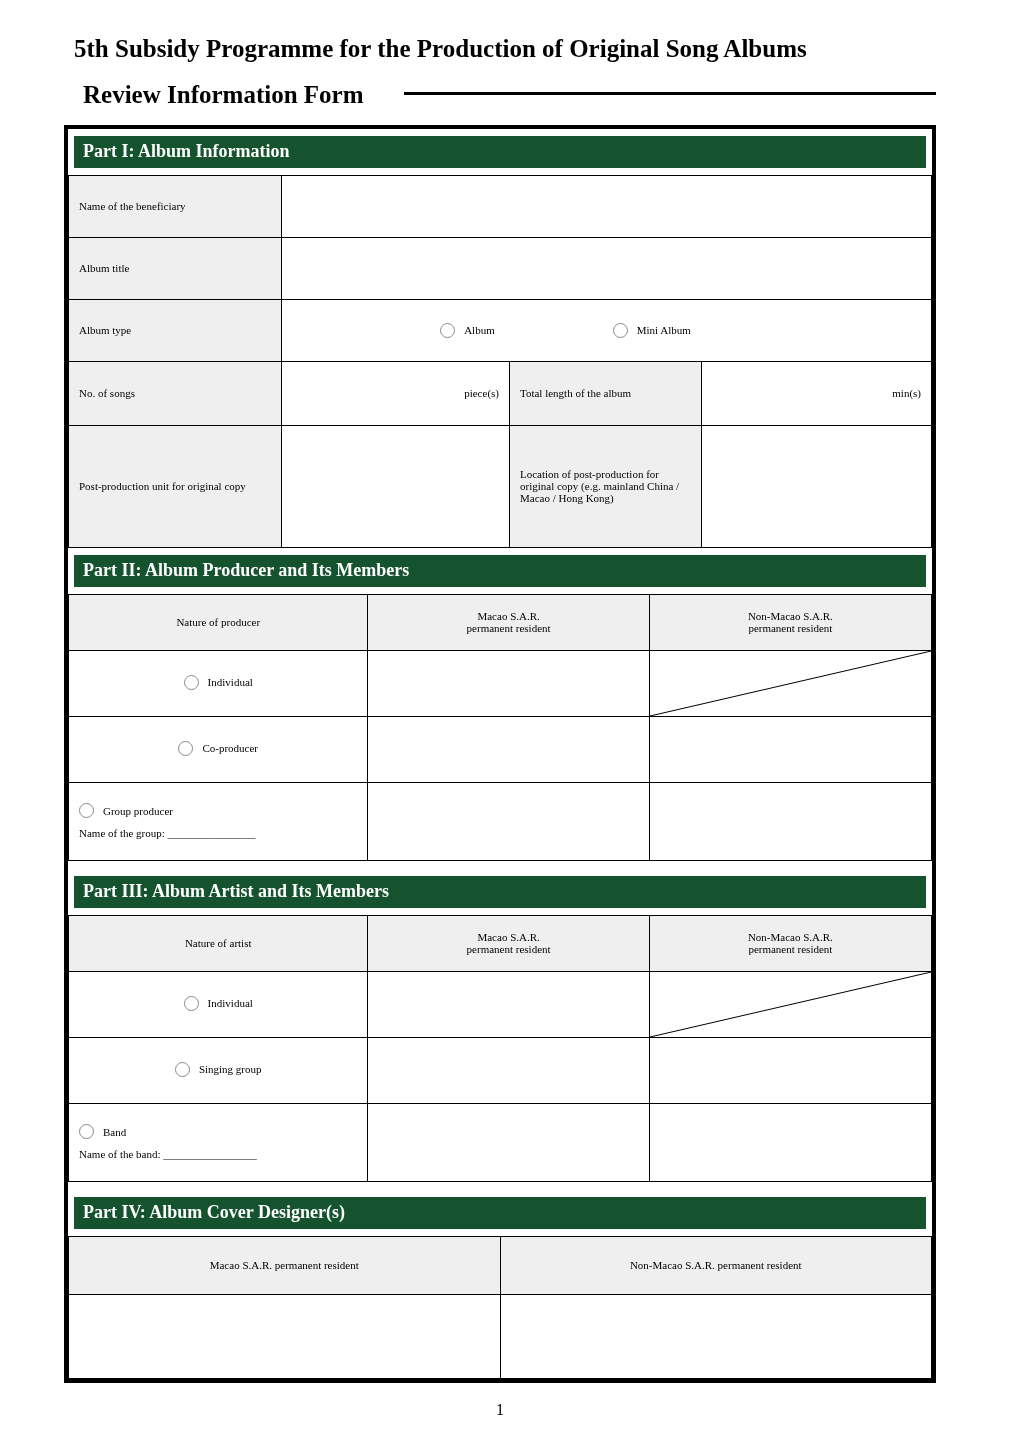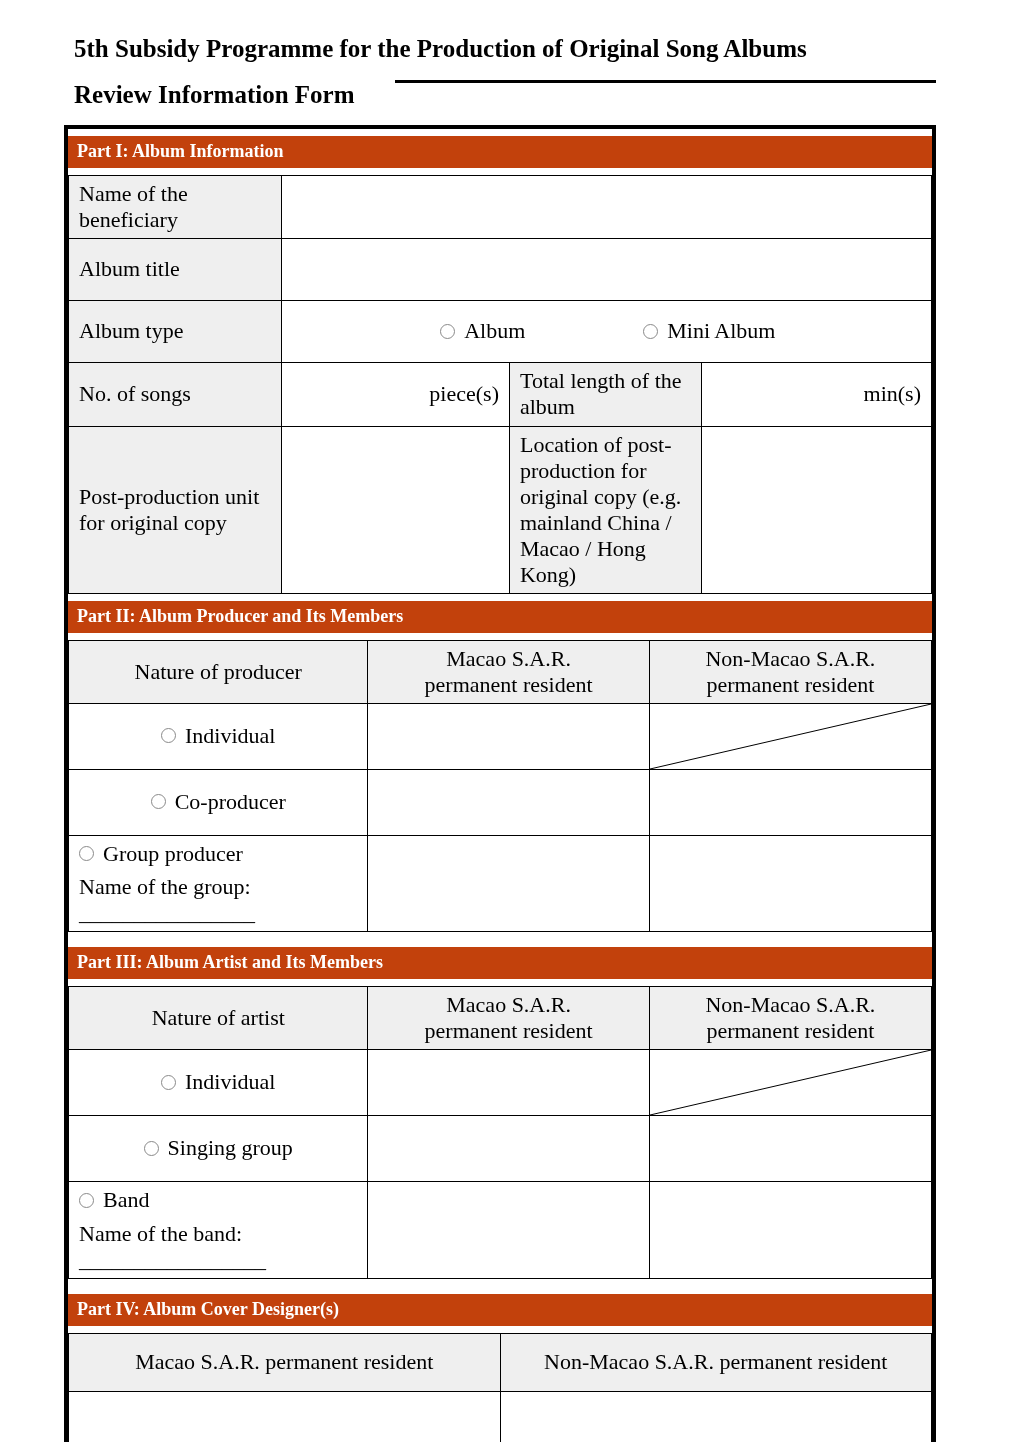--- a/index.html
+++ b/index.html
@@ -6,31 +6,31 @@
   html, body { margin: 0; padding: 0; background: #ffffff; }
   body {
     width: 1020px; height: 1442px;
     font-family: "Liberation Serif", serif;
     color: #000;
   }
   .sheet { width: 1020px; height: 1442px; padding: 36px 84px 0 64px; }
 
   .doc-title { font-weight: bold; font-size: 25px; line-height: 1.05; }
   .title-line1 { margin-left: 10px; }
-  .title-line2-wrap { display: flex; margin: 20px 0 16px 10px; gap: 24px; }
+  .title-line2-wrap { display: flex; align-items: center; margin: 20px 0 16px 19px; gap: 24px; }
   .title-rule { flex: 1; border-top: 3px solid #000; margin-left: 16px; transform: translateY(-2px); }
 
   .form-container { border: 4px solid #000; }
   .part-header {
-    background: #c2410c; color: #fff; font-weight: bold;
-    font-size: 18px; padding: 5px 9px 6px; margin: 7px 0;
+    background: #14532d; color: #fff; font-weight: bold;
+    font-size: 18px; padding: 5px 9px 6px; margin: 7px 6px;
   }
   .gap-top { margin-top: 15px; }
 
-  table { width: 100%; border-collapse: collapse; table-layout: fixed; font-size: 22px; font-family: Liberation Serif, serif; }
+  table { width: 100%; border-collapse: collapse; table-layout: fixed; font-size: 11px; font-family: Liberation Serif, serif; }
   td { border: 1px solid #000; padding: 5px 10px; vertical-align: middle; }
   .label-cell { background: #efefef; }
   .center { text-align: center; }
   .right { text-align: right; }
   .prewrap { white-space: pre-line; }
 
   .r-std   { height: 62px; }
   .r-songs { height: 64px; }
   .r-post  { height: 122px; }
   .r-head  { height: 56px; }

